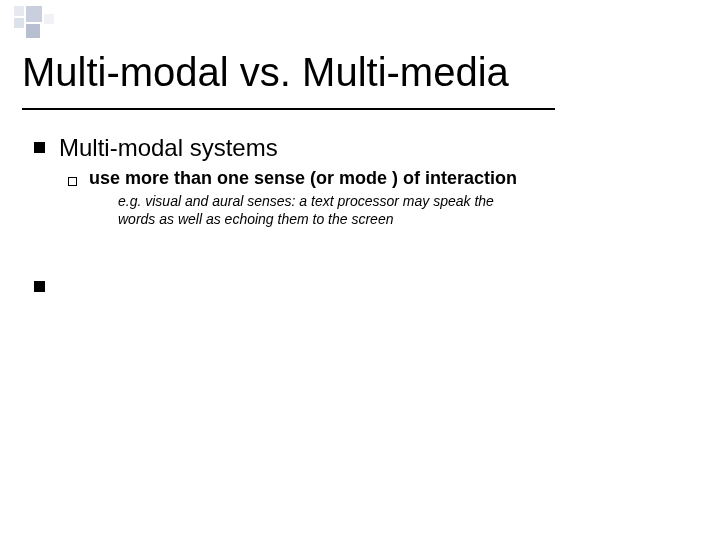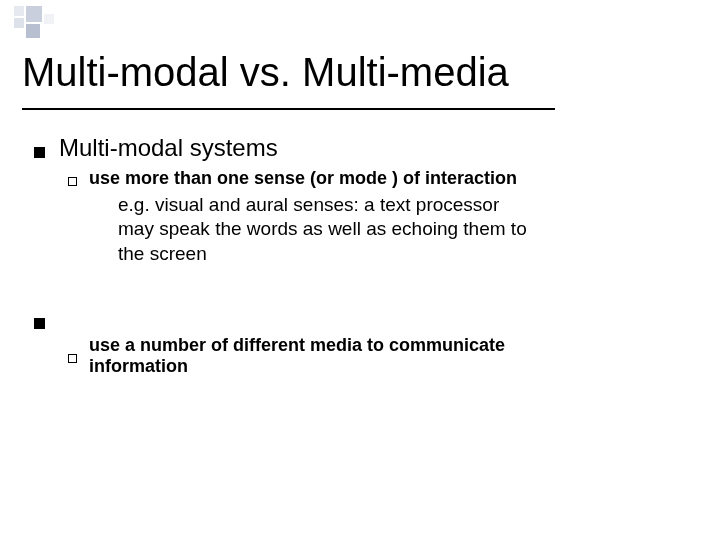--- a/index.html
+++ b/index.html
@@ -51,21 +51,21 @@
     letter-spacing: 0;
   }
   .content {
     position: absolute;
     left: 34px;
     right: 34px;
     top: 134px;
   }
   .l1 {
     display: flex;
-    align-items: center;
+    align-items: flex-start;
     margin-bottom: 6px;
   }
   .l1 .bullet-solid {
     width: 11px;
     height: 11px;
     background: #000;
     margin-top: 8px;
     margin-right: 14px;
     flex: 0 0 auto;
   }
@@ -88,23 +88,24 @@
     flex: 0 0 auto;
     background: #fff;
   }
   .l2 .text {
     font-size: 18px;
     font-weight: bold;
   }
   .l3 {
     margin-left: 84px;
     margin-right: 10px;
-    font-size: 19px;
+    font-size: 14px;
     line-height: 1.28;
     margin-bottom: 24px;
+    font-style: italic;
   }
   .gap {
     height: 20px;
   }
 </style>
 </head>
 <body>
 
 <div class="slide">
 
@@ -129,19 +130,15 @@
       <div class="bullet-hollow"></div>
       <div class="text">use more than one sense (or mode ) of interaction</div>
     </div>
     <div class="l3">e.g. visual and aural senses: a text processor may speak the words as well as echoing them to the screen</div>
 
     <div class="gap"></div>
 
     <div class="l1">
       <div class="bullet-solid"></div>
     </div>
-    <div class="l2">
-      <div class="bullet-hollow"></div>
-      <div class="text">use a number of different media to communicate information</div>
-    </div>
 
   </div>
 </div>
 
 </body></html>

